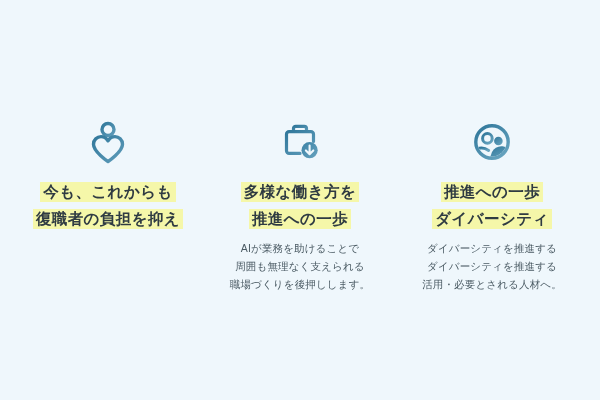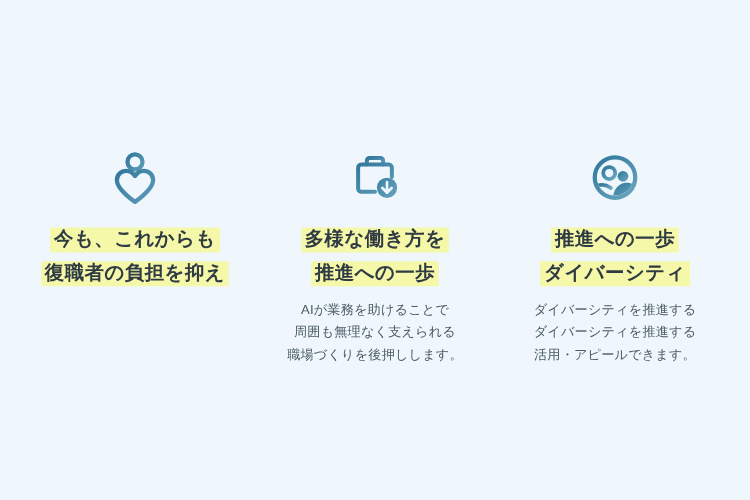--- a/index.html
+++ b/index.html
@@ -164,18 +164,18 @@
           </g>
         </svg>
       </div>
       <h3 class="headline">
         <span class="ln"><span class="hl">推進への一歩</span></span>
         <span class="ln"><span class="hl">ダイバーシティ</span></span>
       </h3>
       <p class="body-text">
         <span class="ln">ダイバーシティを推進する</span>
         <span class="ln">ダイバーシティを推進する</span>
-        <span class="ln">活用・アピールできます。</span>
+        <span class="ln">活用・必要とされる人材へ。</span>
       </p>
     </div>
 
   </div>
 </div>
 
 </body></html>

